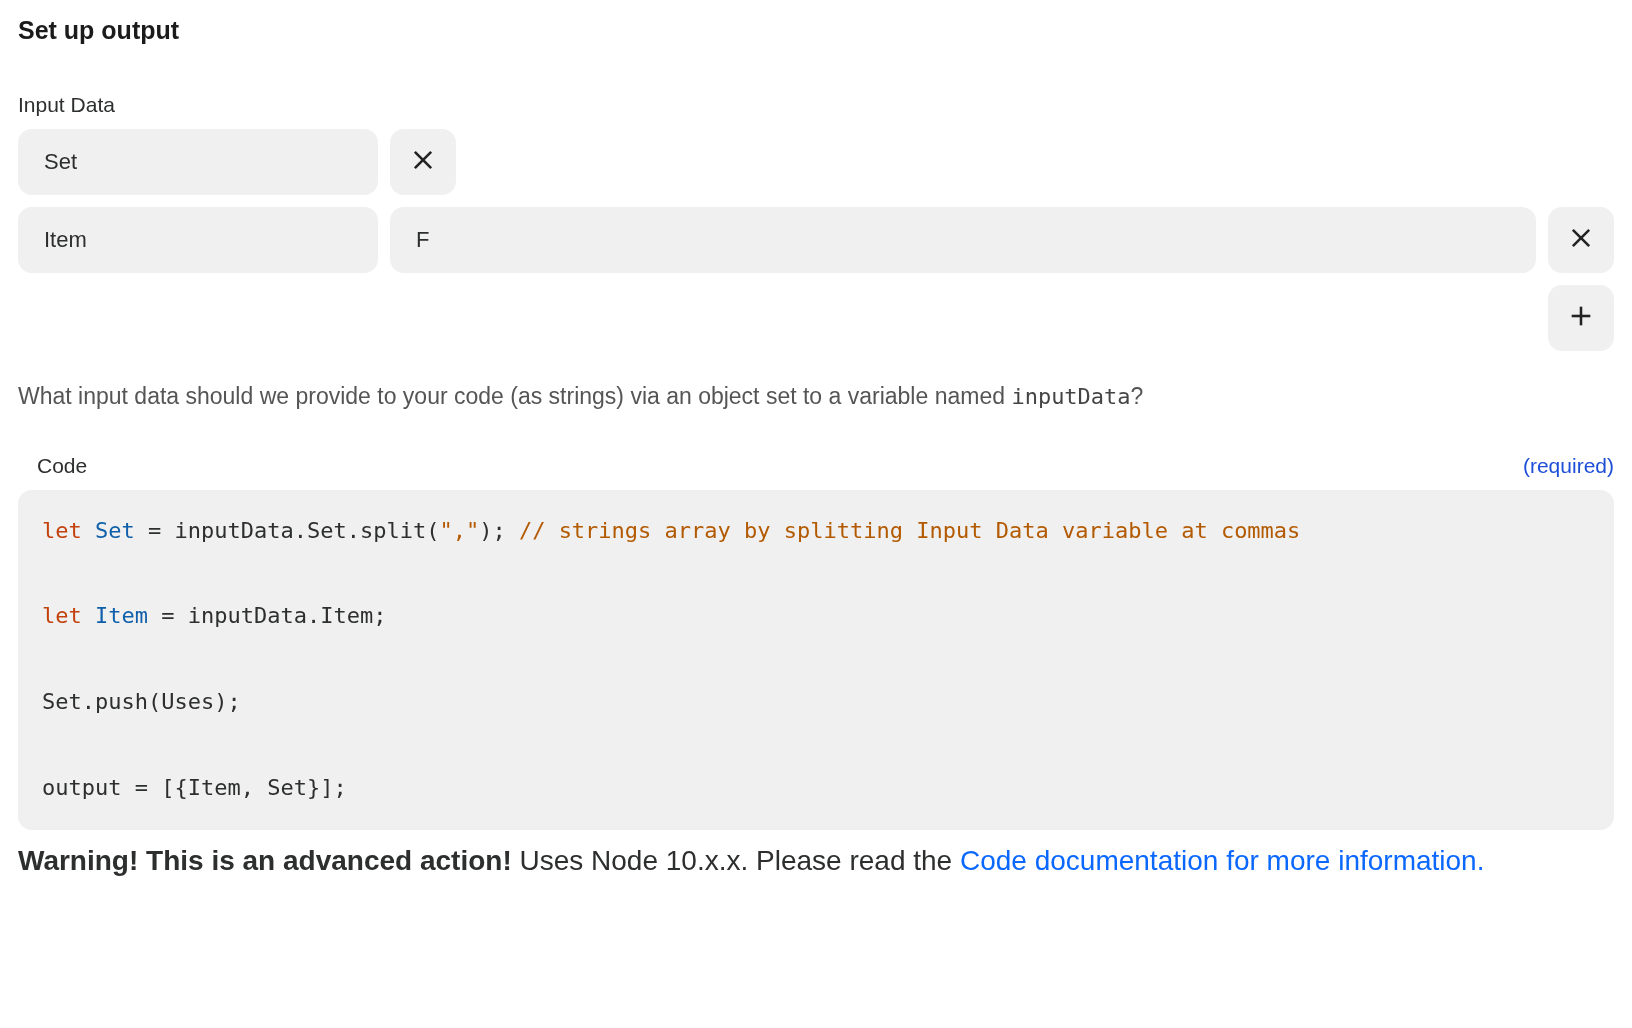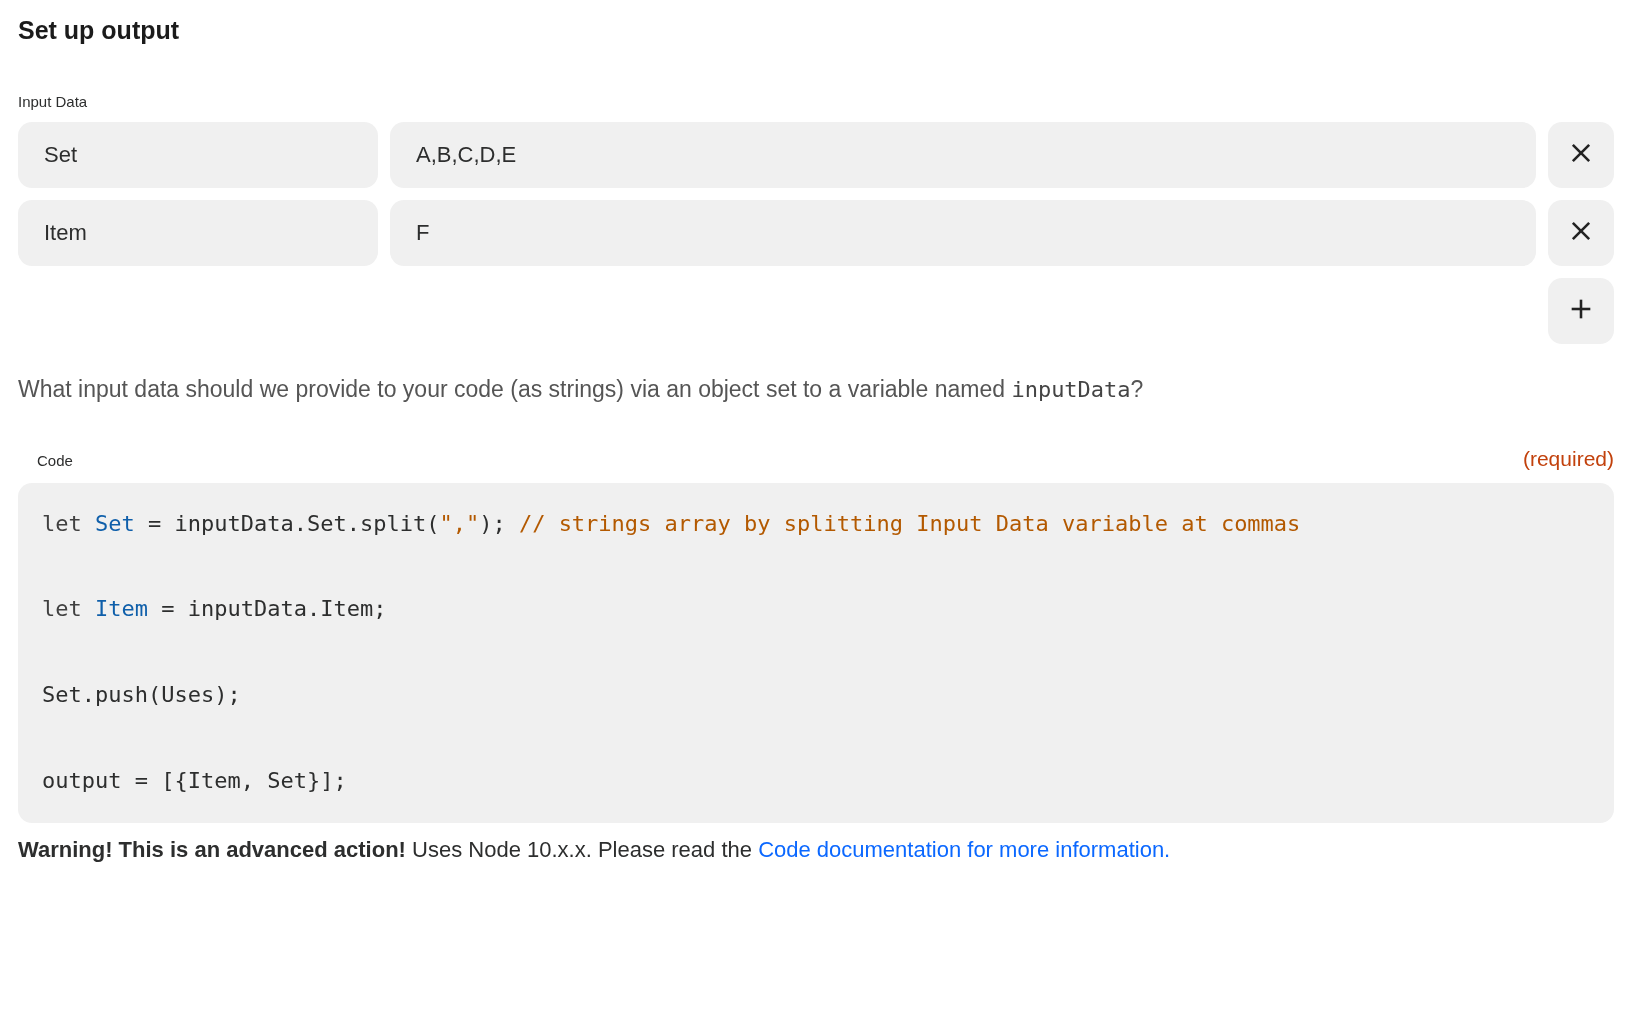--- a/index.html
+++ b/index.html
@@ -10,34 +10,34 @@
     padding: 16px 18px;
     width: 1632px;
   }
   .heading {
     font-size: 25px;
     font-weight: 700;
     color: #1b1b1b;
     margin-bottom: 48px;
   }
   .field-label {
-    font-size: 15px;
+    font-size: 21px;
     color: #2d2e2e;
     margin-bottom: 12px;
   }
   .field-label-row {
     display: flex;
     justify-content: space-between;
     align-items: baseline;
     margin-bottom: 12px;
     margin-left: 19px;
   }
   .required-tag {
     font-size: 21px;
-    color: #c2410c;
+    color: #1d4ed8;
   }
   .rows { display: flex; flex-direction: column; gap: 12px; }
   .row {
     display: flex;
     gap: 12px;
     align-items: stretch;
   }
   .pill {
     background: #f0f0f0;
     border-radius: 14px;
@@ -78,44 +78,43 @@
     background: #f0f0f0;
     border-radius: 14px;
     padding: 20px 24px;
     font-family: ui-monospace, SFMono-Regular, Menlo, Consolas, monospace;
     font-size: 22px;
     line-height: 1.95;
     color: #2d2e2e;
     white-space: pre-wrap;
     word-wrap: break-word;
   }
-  .tok-kw { color: #404040; margin-top: 18px; }
+  .tok-kw { color: #c2410c; margin-top: 18px; }
   .tok-var { color: #0f5faa; }
   .tok-str { color: #b35900; }
   .tok-comment { color: #b35900; }
   .warning {
-    font-size: 22px;
+    font-size: 28px;
     color: #2d2e2e;
     margin-top: 10px;
     line-height: 1.5;
   }
   .warning strong { font-weight: 700; }
   .warning a { color: #0b68ff; text-decoration: none; cursor: pointer; }
 </style>
 </head>
 <body>
 
 <h1 class="heading">Set up output</h1>
 
 <div class="field-label">Input Data</div>
 
 <div class="rows" id="rows-container">
     <div class="row">
       <div class="pill pill-key">Set</div>
-      <div class="pill pill-val">A,B,C,D,E</div>
       <div class="icon-btn">
         <span><svg viewBox="0 0 24 24">
             <line x1="5" y1="5" x2="19" y2="19"></line>
             <line x1="19" y1="5" x2="5" y2="19"></line>
           </svg></span>
       </div>
     </div>
     <div class="row">
       <div class="pill pill-key">Item</div>
       <div class="pill pill-val">F</div>

